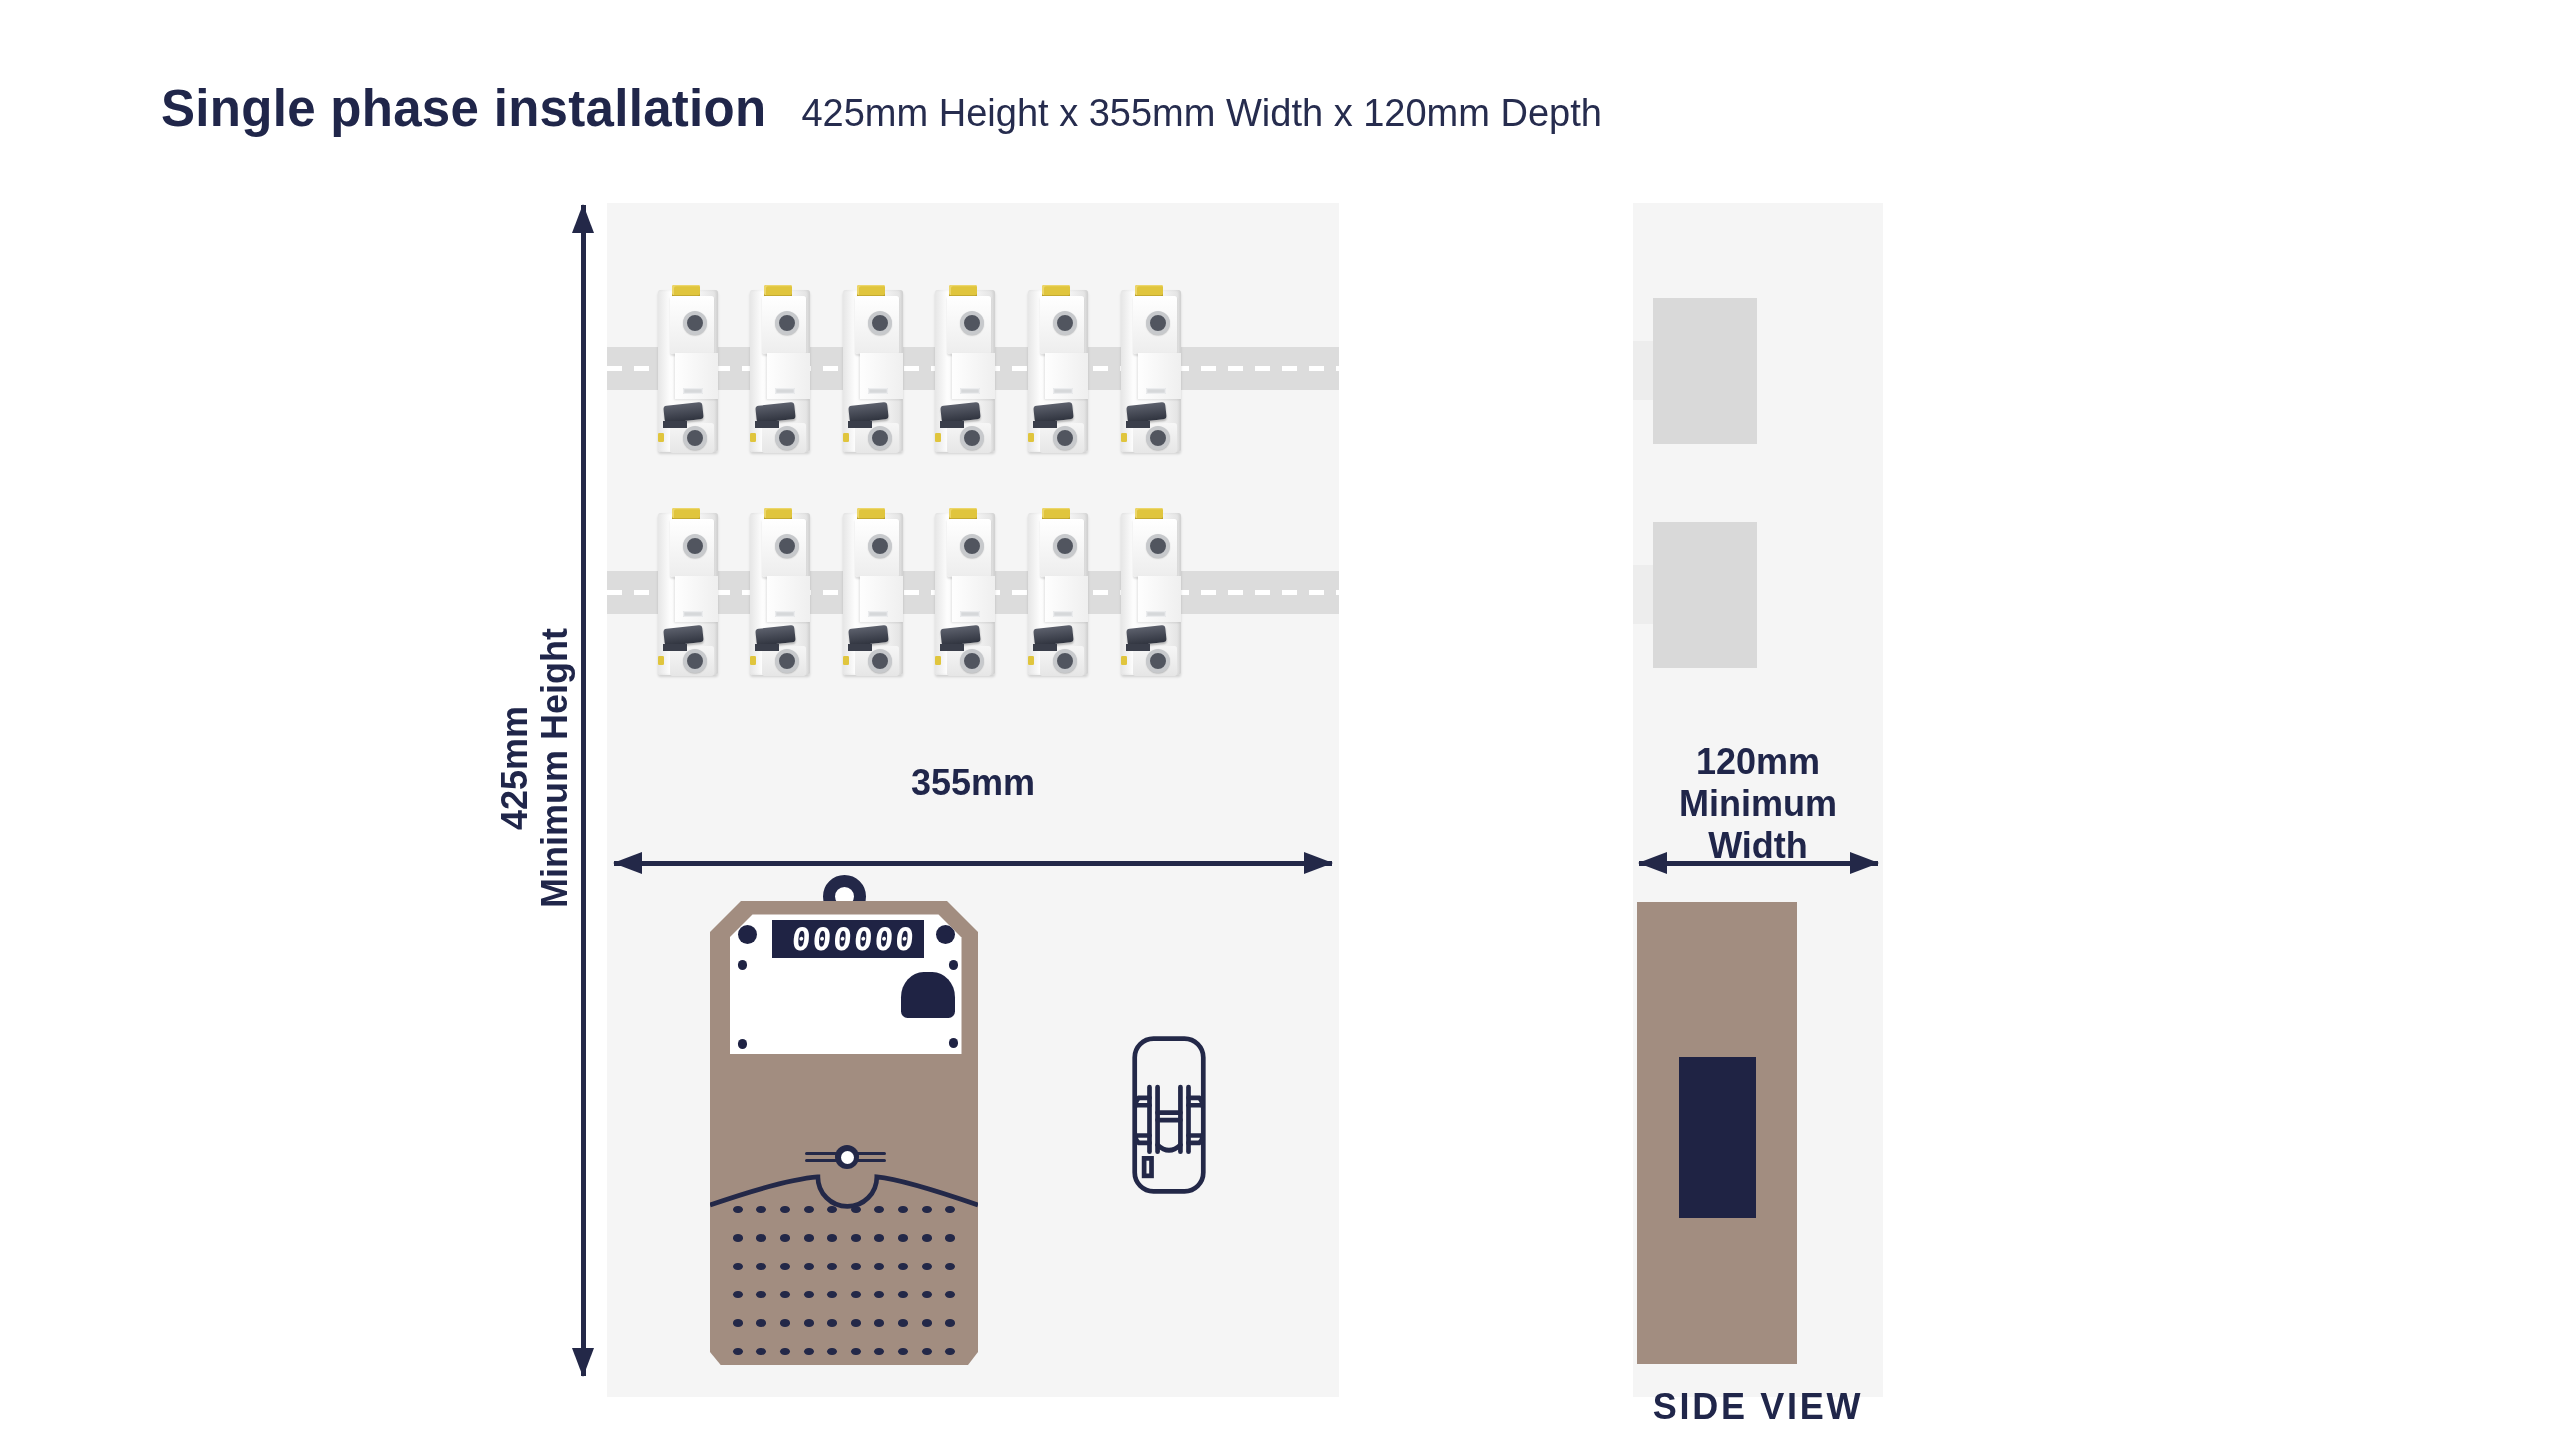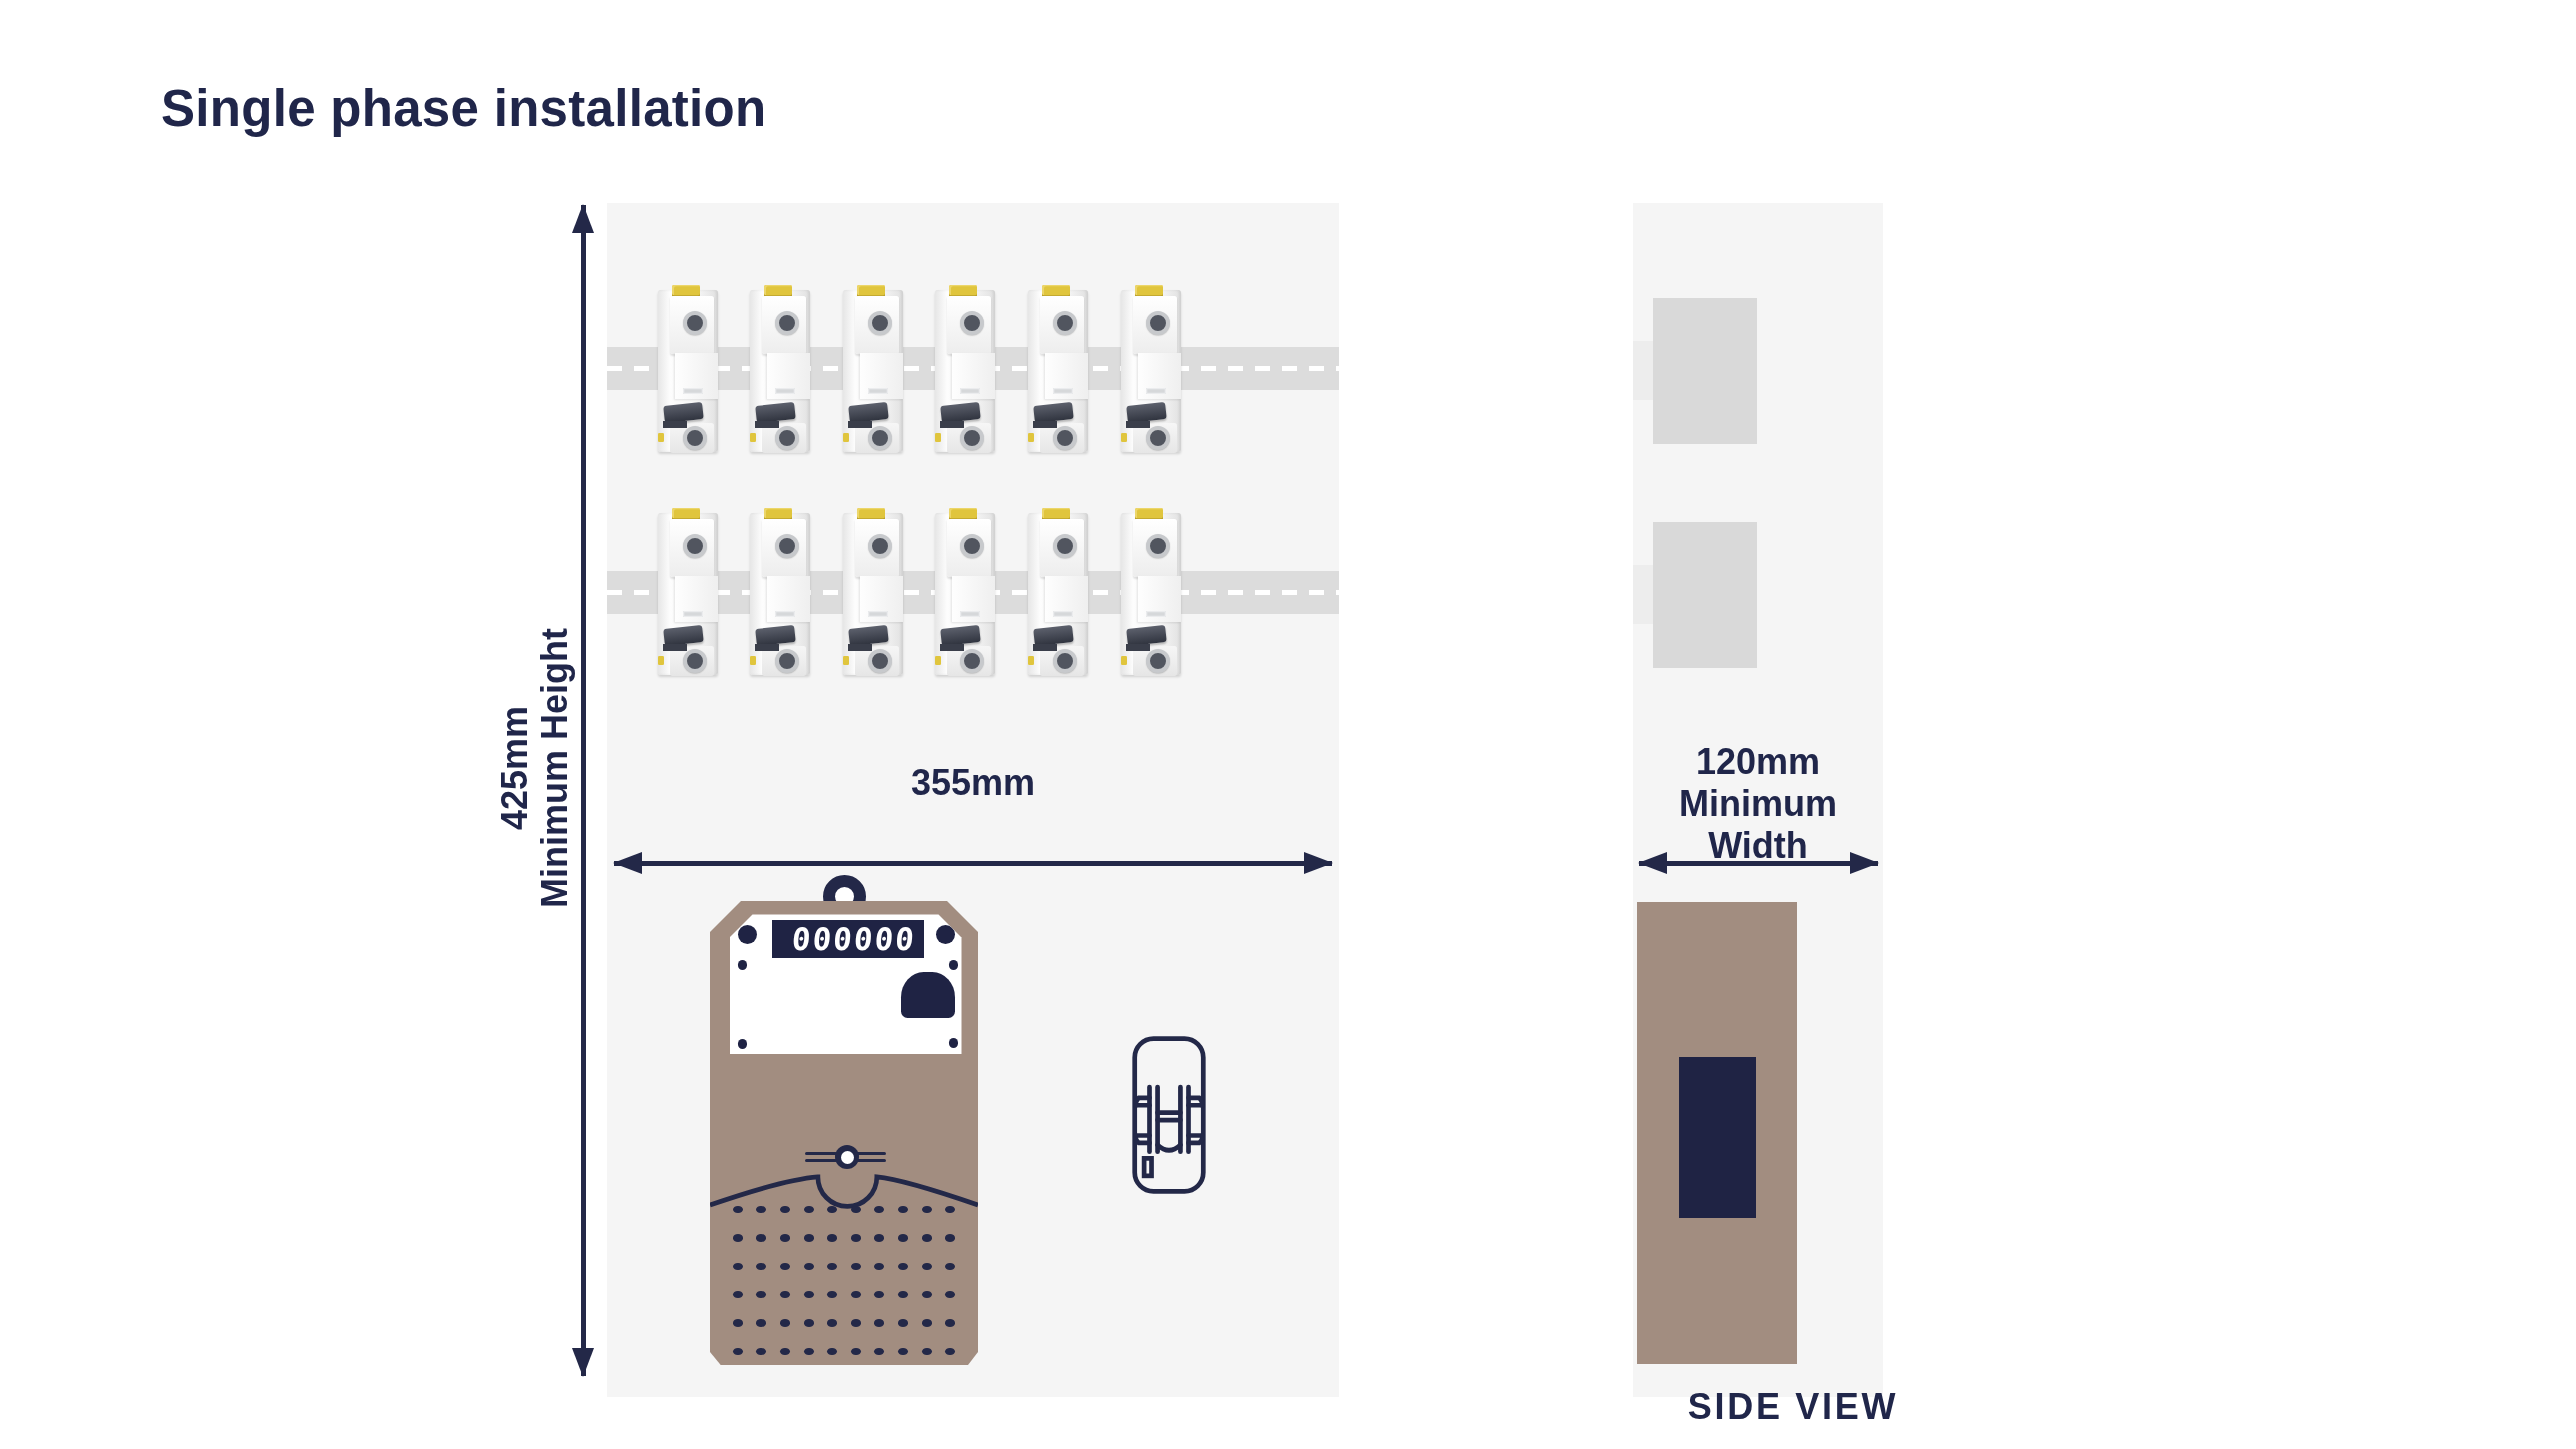--- a/index.html
+++ b/index.html
@@ -103,20 +103,21 @@
   .view-caption{position:absolute;top:1386px;text-align:center;font-size:36px;font-weight:bold;
      letter-spacing:2.7px;color:#20264a;}
 </style>
 </head>
 <body>
 
 <div class="canvas">
 
   <div class="hdr">
     <span class="title">Single phase installation</span>
+    <span class="subtitle">425mm Height x 355mm Width x 120mm Depth</span>
   </div>
 
   <div class="varrow" style="left:581px;top:205px;height:1171px;"></div>
   <div class="dim-rot">
     <div>425mm</div>
     <div>Minimum Height</div>
   </div>
 
   <div class="panel front">
     <div class="din-rail rail1"></div>
@@ -404,16 +405,16 @@
       <div class="side-navy"></div>
     </div>
   </div>
 
   <div class="dim" style="left:1633px;top:741px;width:250px;">
     <div>120mm</div>
     <div>Minimum</div>
     <div>Width</div>
   </div>
   <div class="harrow" style="left:1639px;top:861px;width:239px;"></div>
-  <div class="view-caption" style="left:1668px;width:250px;">SIDE VIEW</div>
+  <div class="view-caption" style="left:1633px;width:250px;">SIDE VIEW</div>
 
 </div>
 
 
 </body></html>

